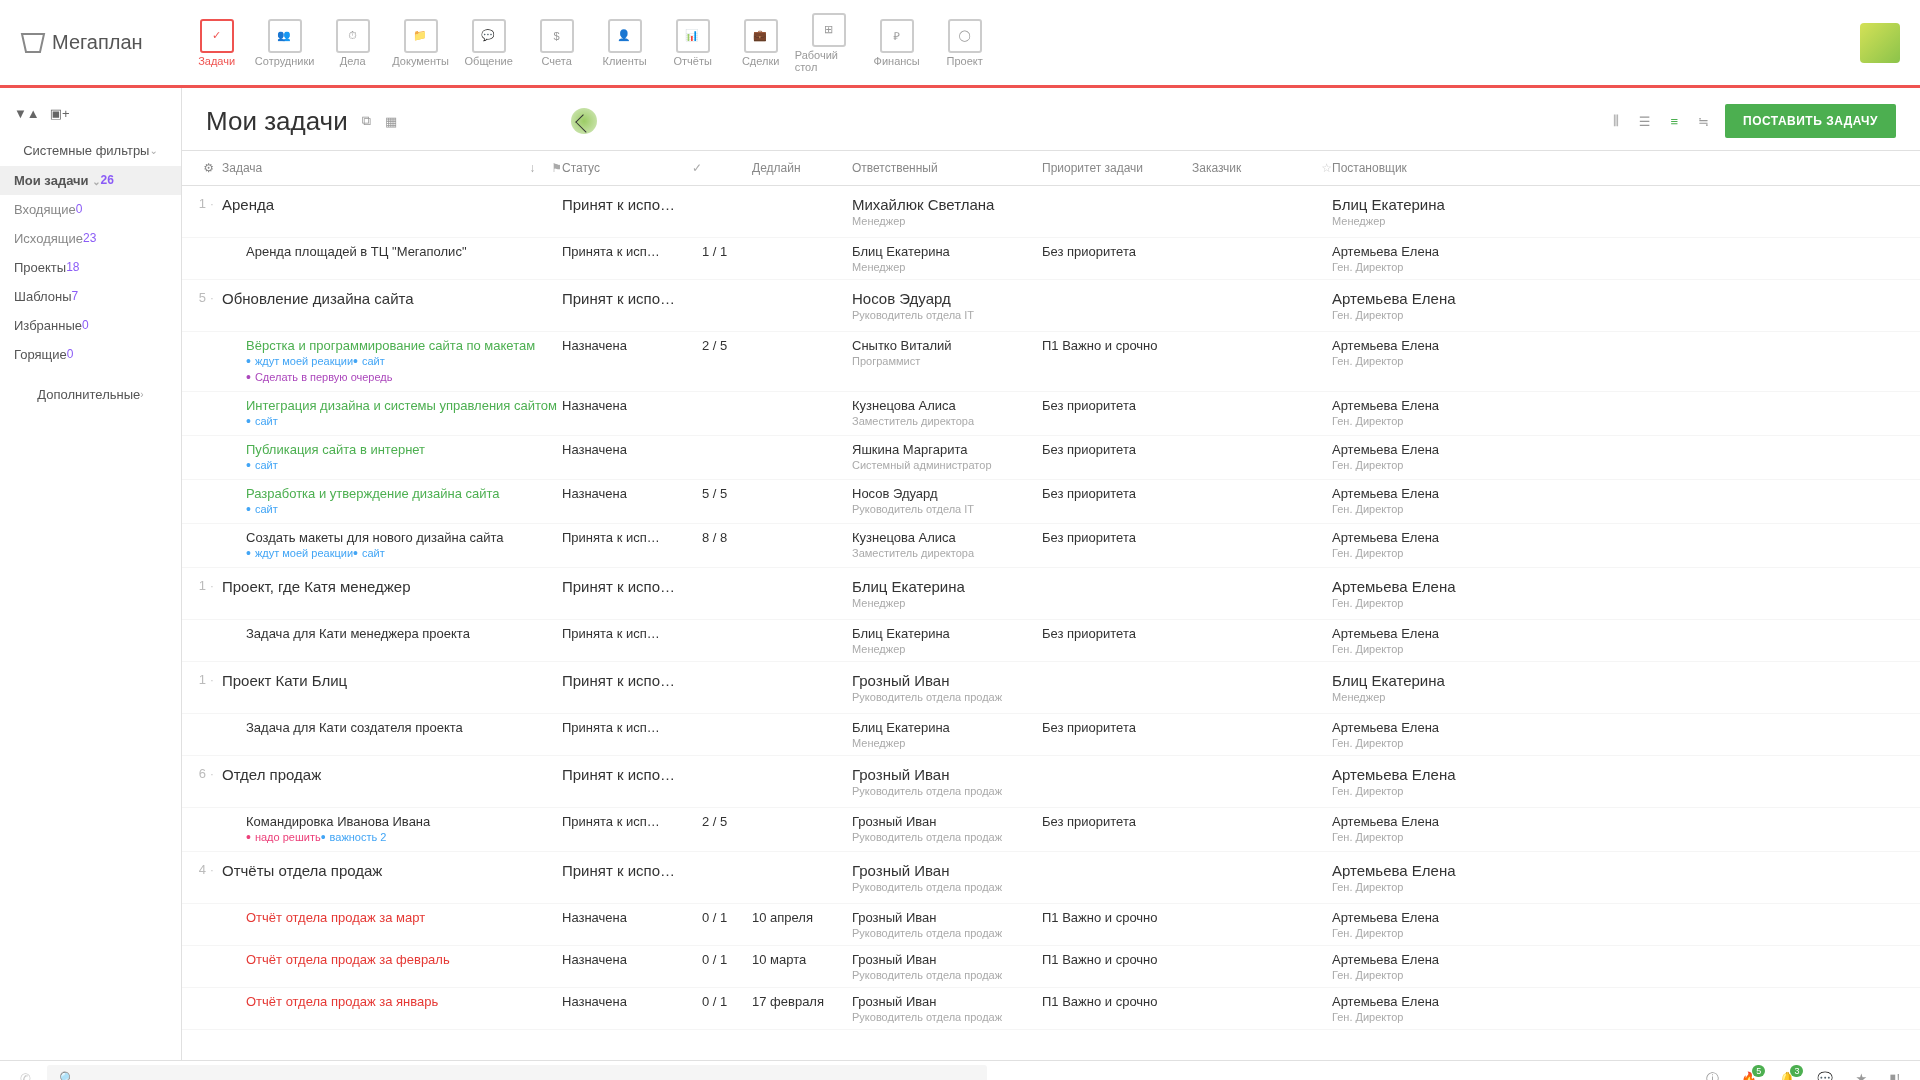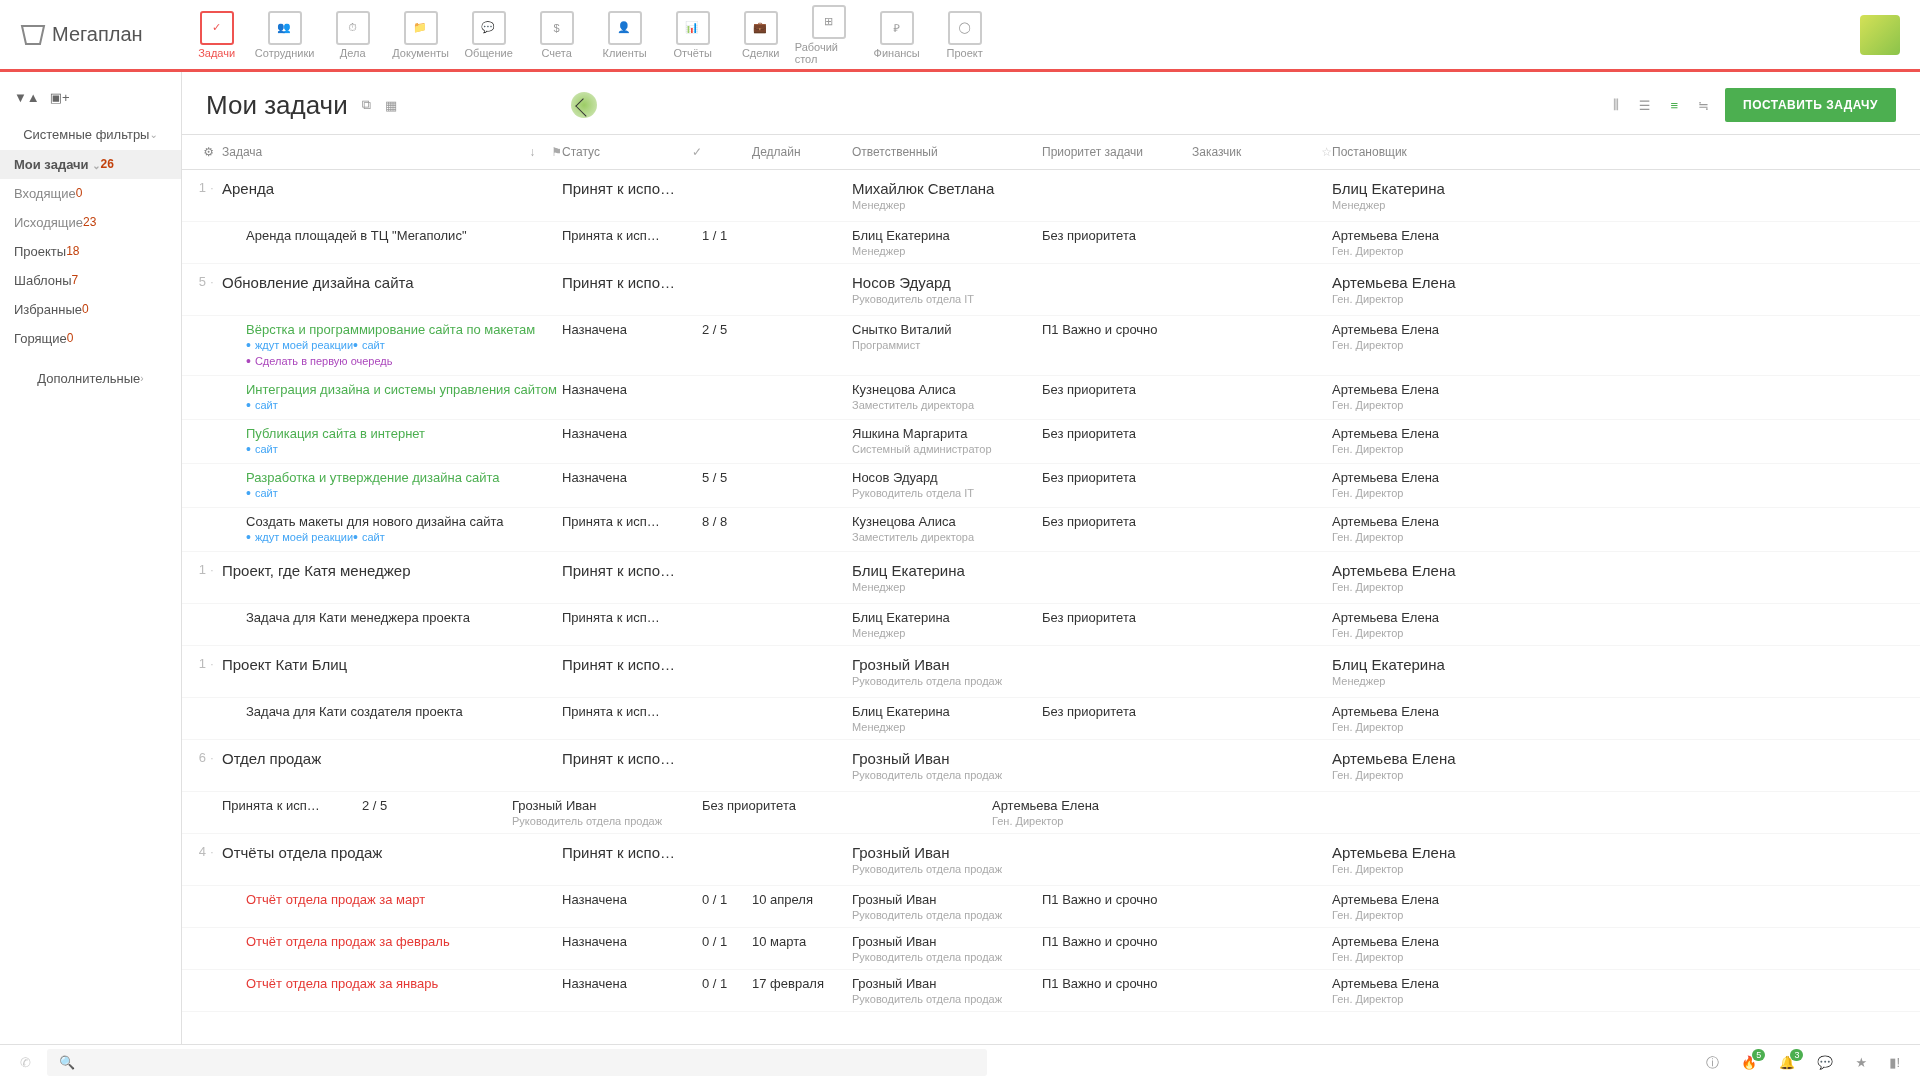--- a/index.html
+++ b/index.html
@@ -1,35 +1,35 @@
 <!DOCTYPE html>
 <html><head>
 <meta charset="utf-8">
 <style>
 *{margin:0;padding:0;box-sizing:border-box;font-family:Arial,Helvetica,sans-serif}
 body{background:#fff;color:#333;font-size:13px;overflow:hidden}
-.topbar{display:flex;align-items:center;height:72px;border-bottom:3px solid #ef5350;padding:4px 20px}
+.topbar{display:flex;align-items:center;height:88px;border-bottom:3px solid #ef5350;padding:4px 20px}
 .logo{display:flex;align-items:center;font-size:20px;color:#555;margin-right:40px}
 .logo svg{margin-right:6px}
 .nav{display:flex;gap:0}
 .nav-item{display:flex;flex-direction:column;align-items:center;justify-content:center;width:68px;height:60px;cursor:pointer;color:#999;font-size:11px}
 .nav-item.active{color:#ef5350}
 .nav-item .nicon{width:34px;height:34px;display:flex;align-items:center;justify-content:center;margin-bottom:2px;border:2px solid #ccc;border-radius:3px;background:#fff}
 .nav-item.active .nicon{border-color:#ef5350}
 .avatar{margin-left:auto;width:40px;height:40px;border-radius:4px;background:linear-gradient(135deg,#d4e157,#8bc34a)}
 .main{display:flex;height:calc(100vh - 72px - 36px)}
 .sidebar{width:182px;border-right:1px solid #e0e0e0;padding-top:10px;overflow-y:auto}
 .side-tools{display:flex;gap:10px;padding:8px 14px 14px}
 .side-tools span{color:#666;cursor:pointer}
 .side-section{padding:8px 14px;font-size:13px;color:#555;display:flex;align-items:center;justify-content:center;cursor:pointer}
 .side-section .chev{color:#aaa;font-size:10px}
 .side-item{padding:7px 14px;font-size:13px;color:#555;display:flex;justify-content:flex-start;cursor:pointer}
 .side-item.active{background:#f0f0f0;font-weight:600}
 .side-item.sub{color:#888}
-.side-count{color:#c2410c;font-size:12px}
+.side-count{color:#8b5cf6;font-size:12px}
 .content{flex:1;display:flex;flex-direction:column;overflow:hidden}
 .page-header{display:flex;align-items:center;padding:16px 24px 12px;gap:14px}
 .page-title{font-size:26px;font-weight:400;color:#333}
 .hicon{color:#999;cursor:pointer}
 .cursor-marker{width:26px;height:26px;border-radius:50%;background:radial-gradient(circle,#9ccc65 0%,#c5e1a5 70%);position:relative;margin-left:160px}
 .cursor-marker::after{content:'';position:absolute;top:8px;left:8px;width:10px;height:14px;border:1px solid #333;border-right:none;border-bottom:none;transform:rotate(-45deg)}
 .view-controls{margin-left:auto;display:flex;gap:12px;align-items:center}
 .vicon{color:#999;cursor:pointer;padding:4px}
 .vicon.active{color:#4caf50}
 .btn-primary{background:#4caf50;color:#fff;padding:10px 18px;border:none;border-radius:2px;font-size:12px;font-weight:600;cursor:pointer;letter-spacing:0.5px}
@@ -465,20 +465,26 @@
             </div>
             <div class="col-prio"></div>
             <div class="col-cust"></div>
             <div class="col-setter">
               <div class="resp-name">Артемьева Елена</div>
               <div class="resp-role">Ген. Директор</div>
             </div>
           </div>
           <div class="trow sub">
             <div class="col-idx"></div>
+            <div class="col-task">
+              <div><span class="task-name ">Командировка Иванова Ивана</span><div class="tags">
+                  <span class="tag pink">надо решить</span>
+                  <span class="tag blue">важность 2</span>
+                </div></div>
+            </div>
             <div class="col-status">Принята к исп…</div>
             <div class="col-count">2 / 5</div>
             <div class="col-deadline"></div>
             <div class="col-resp">
               <div class="resp-name">Грозный Иван</div>
               <div class="resp-role">Руководитель отдела продаж</div>
             </div>
             <div class="col-prio">Без приоритета</div>
             <div class="col-cust"></div>
             <div class="col-setter">

